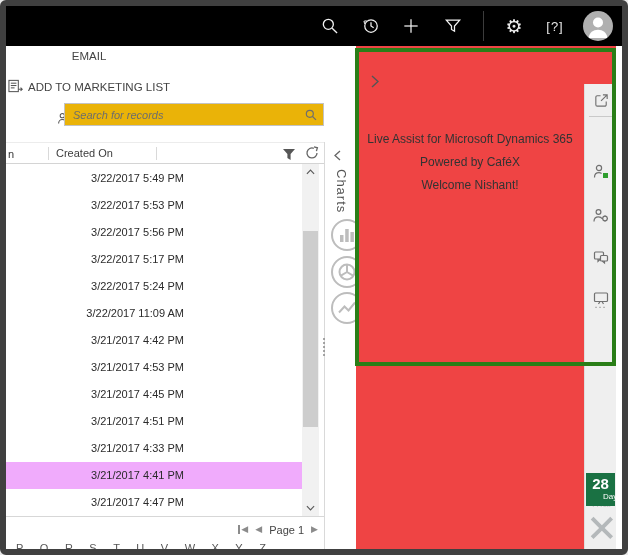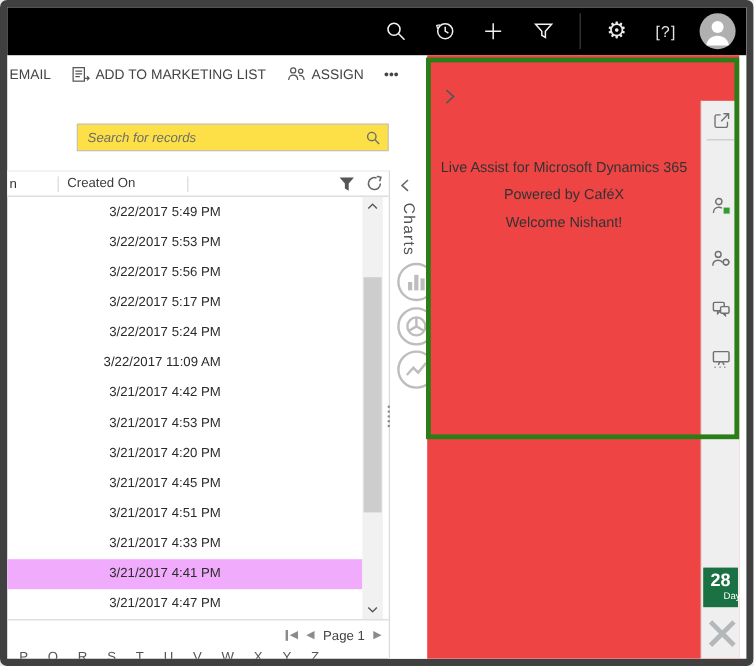--- a/index.html
+++ b/index.html
@@ -6,24 +6,24 @@
   .frame{position:relative;width:616px;height:543px;border:6px solid #404040;border-radius:6px;
          overflow:hidden;background:#fff;font-family:"Liberation Sans",sans-serif;margin:0 auto;}
   
   .topbar{position:absolute;left:0;top:0;width:616px;height:40px;background:#000;}
   .tb-ic{position:absolute;top:8px;width:24px;height:24px;display:flex;align-items:center;justify-content:center;cursor:pointer;}
   .tb-divider{position:absolute;left:477px;top:5px;width:1px;height:30px;background:#3c3c3c;}
   .gear-glyph{color:#ececec;font-size:19px;line-height:19px;font-family:"DejaVu Sans",sans-serif;}
   .help-glyph{color:#e6e6e6;font-size:13px;letter-spacing:1px;}
   .avatar{position:absolute;left:577px;top:5px;width:30px;height:30px;border-radius:50%;background:#b0b0b0;overflow:hidden;cursor:pointer;}
   
-  .cmdbar{position:absolute;left:2px;top:44px;height:26px;display:flex;align-items:center;gap:17px;color:#444;font-size:11.5px;}
+  .cmdbar{position:absolute;left:2px;top:44px;height:26px;display:flex;align-items:center;gap:17px;color:#444;font-size:11.5px;flex-direction:column;}
   .cmd{display:flex;align-items:center;gap:5px;cursor:pointer;white-space:nowrap;}
   
-  .searchbox{position:absolute;left:58px;top:97px;width:260px;height:23px;border:1px solid #c3c3c3;background:#fde047;box-sizing:border-box;display:flex;align-items:center;}
+  .searchbox{position:absolute;left:58px;top:97px;width:260px;height:23px;border:1px solid #c3c3c3;background:#eab308;box-sizing:border-box;display:flex;align-items:center;}
   .searchbox input{flex:1;border:0;outline:0;font-family:"Liberation Sans",sans-serif;font-size:11px;font-style:italic;color:#555;padding:0 4px 0 8px;background:transparent;}
   .searchbox input::placeholder{color:#6d6d6d;font-style:italic;}
   .searchbox .mag{margin-right:5px;display:flex;}
   
   .gridhead{position:absolute;left:0;top:136px;width:318px;height:22px;border-top:1px solid #ececec;border-bottom:1px solid #d4d4d4;box-sizing:border-box;background:#fff;}
   .gh-partial{position:absolute;left:2px;top:5px;font-size:11px;color:#333;}
   .gh-div1{position:absolute;left:42px;top:4px;width:1px;height:13px;background:#d9d9d9;}
   .gh-div2{position:absolute;left:150px;top:4px;width:1px;height:13px;background:#d9d9d9;}
   .gh-label{position:absolute;left:50px;top:4px;font-size:11px;color:#3c3c3c;cursor:pointer;}
   .gh-filter{position:absolute;left:276px;top:4px;cursor:pointer;}
@@ -172,21 +172,20 @@
 
   <div class="rows">
     <div class="row">3/22/2017 5:49 PM</div>
     <div class="row">3/22/2017 5:53 PM</div>
     <div class="row">3/22/2017 5:56 PM</div>
     <div class="row">3/22/2017 5:17 PM</div>
     <div class="row">3/22/2017 5:24 PM</div>
     <div class="row">3/22/2017 11:09 AM</div>
     <div class="row">3/21/2017 4:42 PM</div>
     <div class="row">3/21/2017 4:53 PM</div>
-    <div class="row">3/21/2017 4:20 PM</div>
     <div class="row">3/21/2017 4:45 PM</div>
     <div class="row">3/21/2017 4:51 PM</div>
     <div class="row">3/21/2017 4:33 PM</div>
     <div class="row selected">3/21/2017 4:41 PM</div>
     <div class="row">3/21/2017 4:47 PM</div>
   </div>
 
   <div class="vscroll">
     <div class="vs-up">
       <svg width="9" height="6" viewBox="0 0 10 6" fill="none" stroke="#5a5a5a" stroke-width="1.3">

